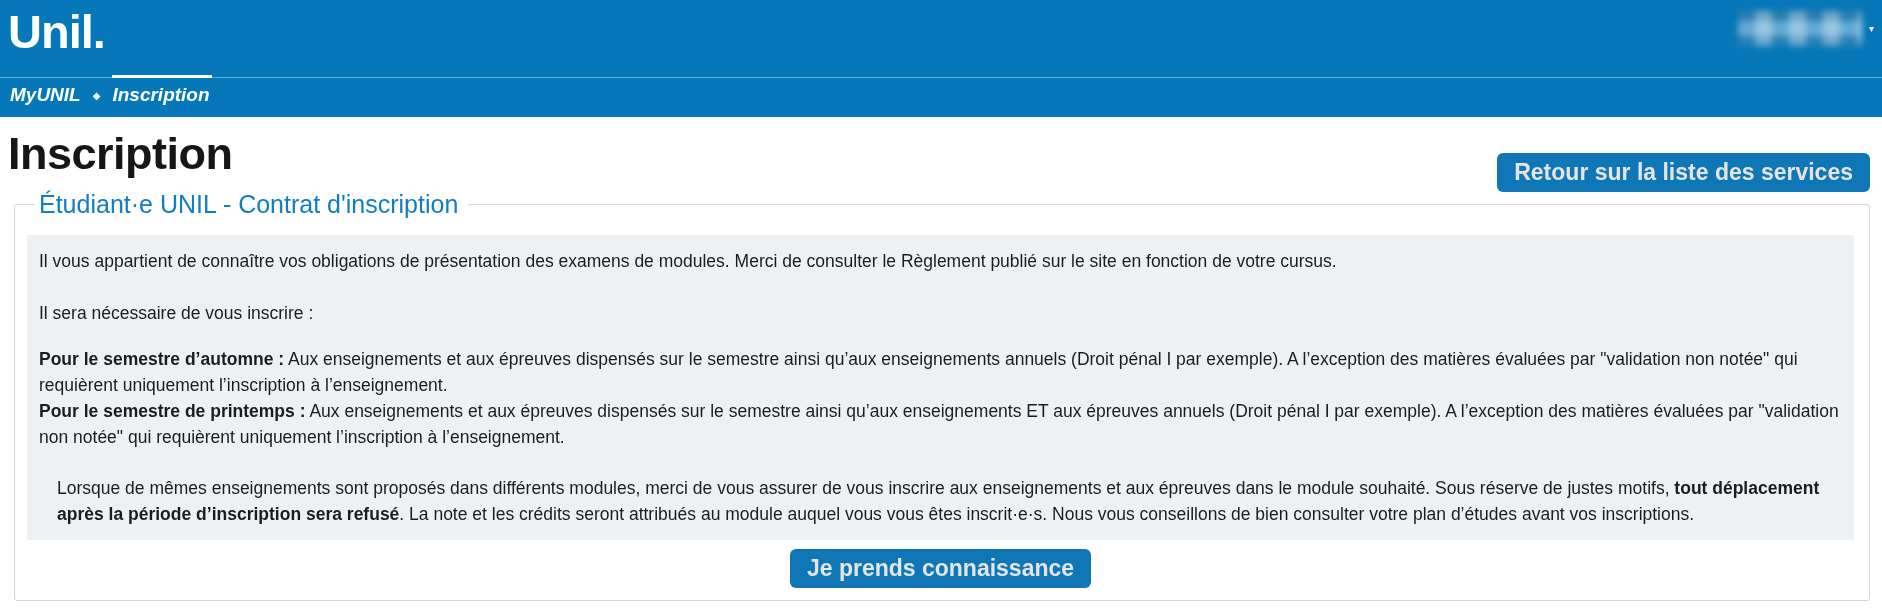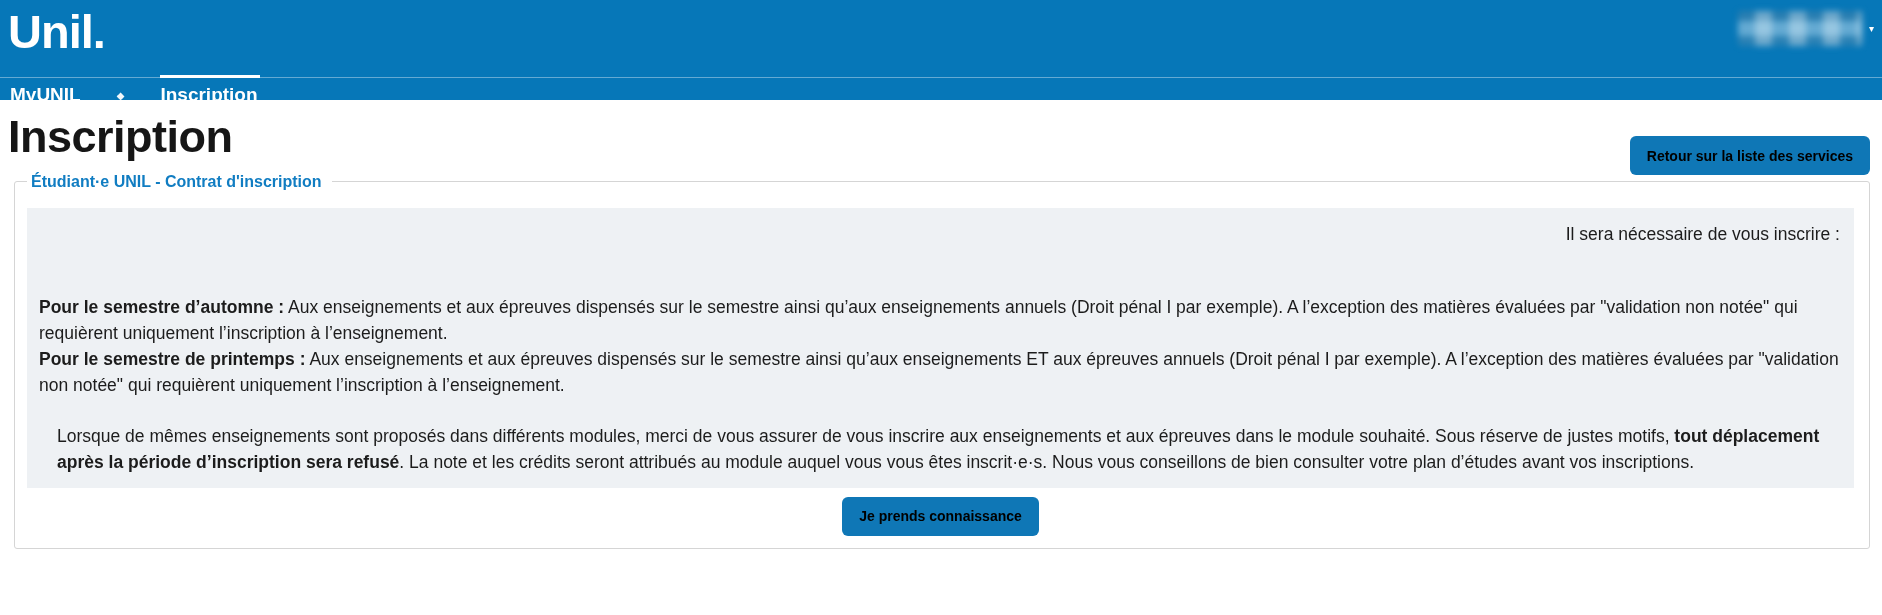--- a/index.html
+++ b/index.html
@@ -7,49 +7,49 @@
     --accent-blue:#0f77b6;
     --legend-blue:#117dc2;
     --panel-gray:#eef1f4;
   }
   *{box-sizing:border-box;}
   html,body{margin:0;padding:0;background:#fff;}
   body{font-family:"Liberation Sans","DejaVu Sans",sans-serif;}
   .page{position:relative;width:1882px;height:615px;background:#fff;overflow:hidden;}
 
   
-  .topbar{position:relative;width:100%;height:100px;background:var(--header-blue);color:#fff;}
+  .topbar{position:relative;width:100%;height:117px;background:var(--header-blue);color:#fff;}
   .logo{position:absolute;left:8px;top:0px;font-size:47px;font-weight:800;letter-spacing:-1px;color:#fff;line-height:64px;cursor:pointer;}
   .topbar-divider{position:absolute;left:0;right:0;top:77px;height:1px;background:rgba(255,255,255,.38);}
   .user-menu{position:absolute;right:8px;top:11px;display:flex;align-items:center;gap:7px;cursor:pointer;}
   .user-blur{width:124px;height:35px;border-radius:3px;
     background:
       repeating-linear-gradient(90deg, rgba(255,255,255,.14) 0 17px, rgba(255,255,255,.42) 17px 34px),
       linear-gradient(180deg, rgba(8,70,115,.28) 0 30%, rgba(255,255,255,.28) 30% 72%, rgba(8,70,115,.22) 72% 100%);
     filter:blur(3px);}
   .caret{font-size:10px;color:#fff;line-height:1;}
-  .breadcrumb{position:absolute;left:10px;top:84px;display:flex;align-items:center;gap:36px;font-size:19px;}
+  .breadcrumb{position:absolute;left:10px;top:84px;display:flex;align-items:center;gap:12px;font-size:19px;font-style:italic;}
   .bc-item{color:#fff;font-weight:600;cursor:pointer;}
   .bc-sep{font-size:10px;color:#fff;opacity:.95;}
   .bc-item.active{position:relative;font-weight:700;}
   .bc-item.active::before{content:"";position:absolute;left:0;right:-2px;top:-9px;height:3px;background:#fff;}
 
   
   .main{position:relative;padding:0 12px 0 10px;}
   .page-title{margin:12px 0 10px -2px;font-size:45px;font-weight:700;color:#161616;letter-spacing:-.5px;line-height:1.12;}
-  .btn{background:var(--accent-blue);color:#000000;border:none;border-radius:6px;height:39px;
-       padding:0 17px;font-family:inherit;font-size:14px;font-weight:700;cursor:pointer;}
+  .btn{background:var(--accent-blue);color:#e5e5e5;border:none;border-radius:6px;height:39px;
+       padding:0 17px;font-family:inherit;font-size:23px;font-weight:700;cursor:pointer;}
   .back-btn{position:absolute;top:24px;right:12px;}
 
   .contract{margin:4px 0 0 4px;border:1px solid #d5d5d5;border-radius:3px;padding:16px 15px 10px 12px;}
-  .contract-legend{color:var(--legend-blue);font-size:16px;font-weight:700;padding:0 10px 0 4px;margin-left:0;line-height:1.2;}
+  .contract-legend{color:var(--legend-blue);font-size:25px;font-weight:400;padding:0 10px 0 4px;margin-left:8px;line-height:1.2;}
 
   .notice{background:var(--panel-gray);padding:13px 14px 13px 12px;font-size:17.5px;line-height:26px;color:#1c1c1c;}
   .notice p{margin:0 0 26px 0;}
-  .notice p.intro-2{margin-bottom:47px;text-align:right;}
+  .notice p.intro-2{margin-bottom:20px;}
   .notice p.semesters{margin-bottom:25px;}
   .notice p.last{margin-bottom:0;margin-left:18px;}
   .notice strong{font-weight:700;}
 
   .actions{display:flex;justify-content:center;margin:9px 0 2px 0;}
 </style>
 </head>
 <body>
 
 <div class="page">
@@ -73,20 +73,21 @@
 
   <main class="main">
     <h1 class="page-title">Inscription</h1>
 
     <button class="btn back-btn">Retour sur la liste des services</button>
 
     <fieldset class="contract">
       <legend class="contract-legend">Étudiant·e UNIL - Contrat d'inscription</legend>
 
       <div class="notice">
+        <p class="intro-1">Il vous appartient de connaître vos obligations de présentation des examens de modules. Merci de consulter le Règlement publié sur le site en fonction de votre cursus.</p>
         <p class="intro-2">Il sera nécessaire de vous inscrire :</p>
         <p class="semesters"><strong>Pour le semestre d’automne :</strong><span>  Aux enseignements et aux épreuves dispensés sur le semestre ainsi qu’aux enseignements annuels (Droit pénal I par exemple). A l’exception des matières évaluées par "validation non notée" qui requièrent uniquement l’inscription à l’enseignement.</span><br><strong>Pour le semestre de printemps :</strong><span> Aux enseignements et aux épreuves dispensés sur le semestre ainsi qu’aux enseignements ET aux épreuves annuels (Droit pénal I par exemple). A l’exception des matières évaluées par "validation non notée" qui requièrent uniquement l’inscription à l’enseignement.</span></p>
         <p class="last"><span>Lorsque de mêmes enseignements sont proposés dans différents modules, merci de vous assurer de vous inscrire aux enseignements et aux épreuves dans le module souhaité. Sous réserve de justes motifs, </span><strong>tout déplacement après la période d’inscription sera refusé</strong><span>. La note et les crédits seront attribués au module auquel vous vous êtes inscrit·e·s. Nous vous conseillons de bien consulter votre plan d’études avant vos inscriptions.</span></p>
       </div>
 
       <div class="actions">
         <button class="btn ack-btn">Je prends connaissance</button>
       </div>
     </fieldset>
   </main>

